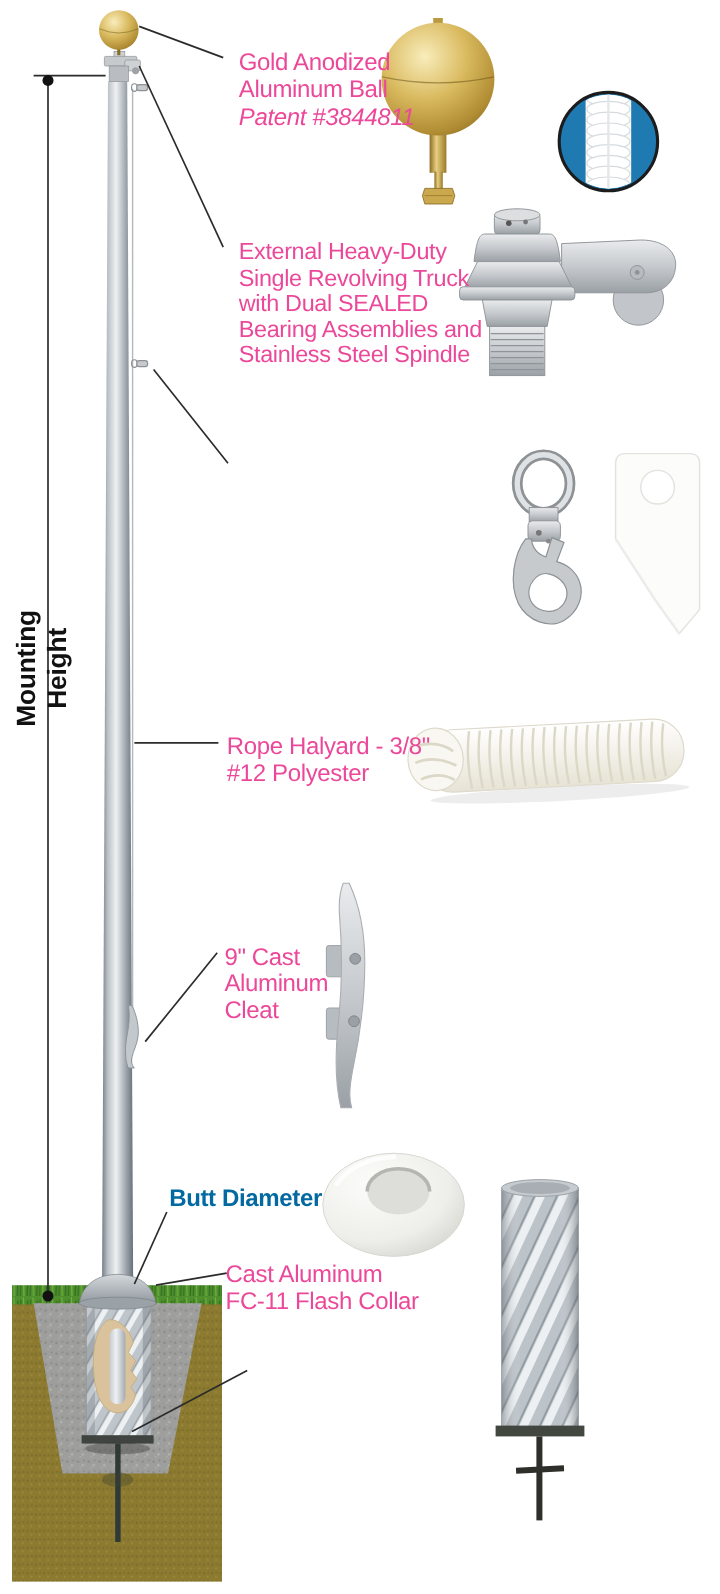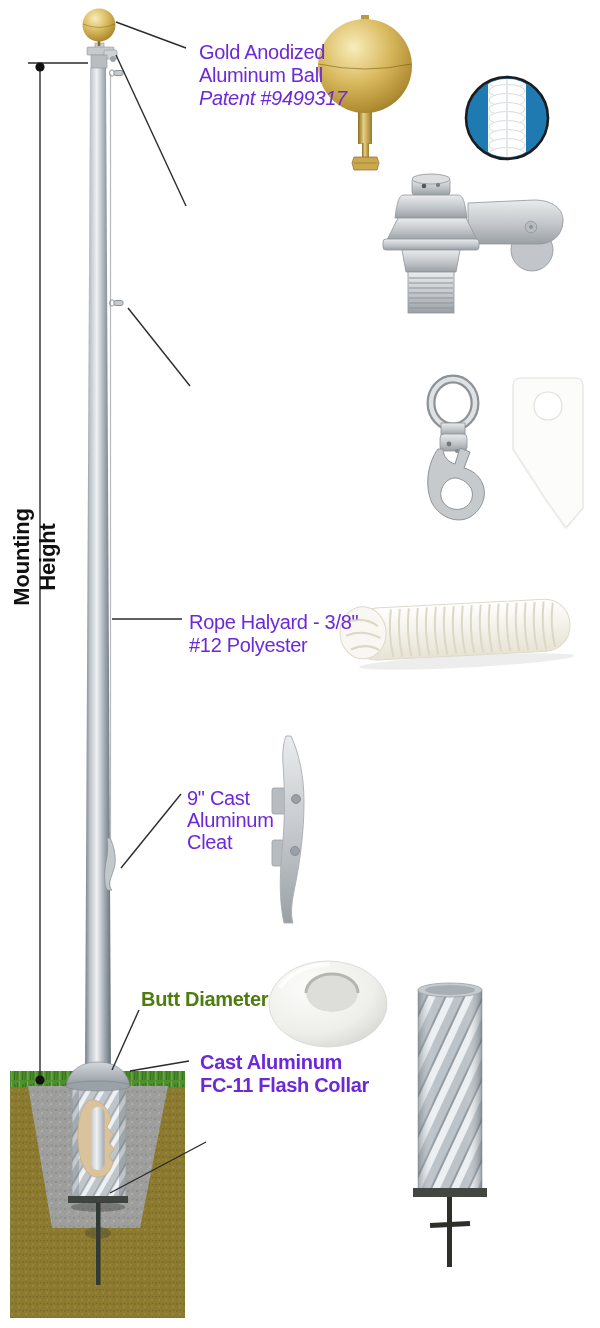--- a/index.html
+++ b/index.html
@@ -1,22 +1,22 @@
 <!DOCTYPE html>
 <html><head>
 <meta charset="utf-8">
 <style>
   html,body{margin:0;padding:0;background:#ffffff;}
   #stage{position:relative;width:600px;height:1328px;overflow:hidden;background:#ffffff;
          font-family:"Liberation Sans", sans-serif;}
-  .lbl{position:absolute;color:#6d28d9;font-size:19.5px;line-height:21.5px;letter-spacing:-0.3px;}
+  .lbl{position:absolute;color:#ec4899;font-size:19.5px;line-height:21.5px;letter-spacing:-0.3px;}
   .ml{white-space:pre-line;}
   .s20{font-size:20px;line-height:23px;}
   .s22{font-size:20px;line-height:22px;}
-  .bold{font-weight:bold;color:#4d7c0f;}
+  .bold{font-weight:bold;color:#0369a1;}
   .italic{font-style:italic;}
   .rot{position:absolute;left:-52px;top:544px;width:148px;height:26px;
        transform:rotate(-90deg);text-align:center;font-weight:bold;color:#111;
        font-size:22px;line-height:26px;letter-spacing:-0.2px;}
   svg{position:absolute;left:0;top:0;}
 </style>
 </head>
 <body>
 
 <div id="stage">
@@ -301,31 +301,36 @@
     <rect x="447" y="1197" width="5" height="70" fill="#2e2e2a"></rect>
     <rect x="430" y="1222" width="40" height="5" fill="#2e2e2a" transform="rotate(-3 450 1224)"></rect>
   </g>
 </svg>
 
 <div class="rot">Mounting Height</div>
 
 <div class="lbl s20" style="left:199px;top:41px;">
   <div class="ml">Gold Anodized
 Aluminum Ball</div>
-  <div class="italic">Patent #9499317</div>
+  <div class="italic">Patent #3844811</div>
 </div>
 
+<div class="lbl ml" style="left:199px;top:200px;">External Heavy-Duty
+Single Revolving Truck
+with Dual SEALED
+Bearing Assemblies and
+Stainless Steel Spindle</div>
 
 
 <div class="lbl ml s20" style="left:189px;top:611px;">Rope Halyard - 3/8"
 #12 Polyester</div>
 
 <div class="lbl ml s22" style="left:187px;top:787px;">9" Cast
 Aluminum
 Cleat</div>
 
 <div class="lbl s20 bold" style="left:141px;top:988px;">Butt Diameter</div>
 
-<div class="lbl ml s20" style="left:200px;top:1051px;font-weight:bold;">Cast Aluminum
+<div class="lbl ml s20" style="left:188px;top:1051px;">Cast Aluminum
 FC-11 Flash Collar</div>
 
 
 </div>
 
 </body></html>

